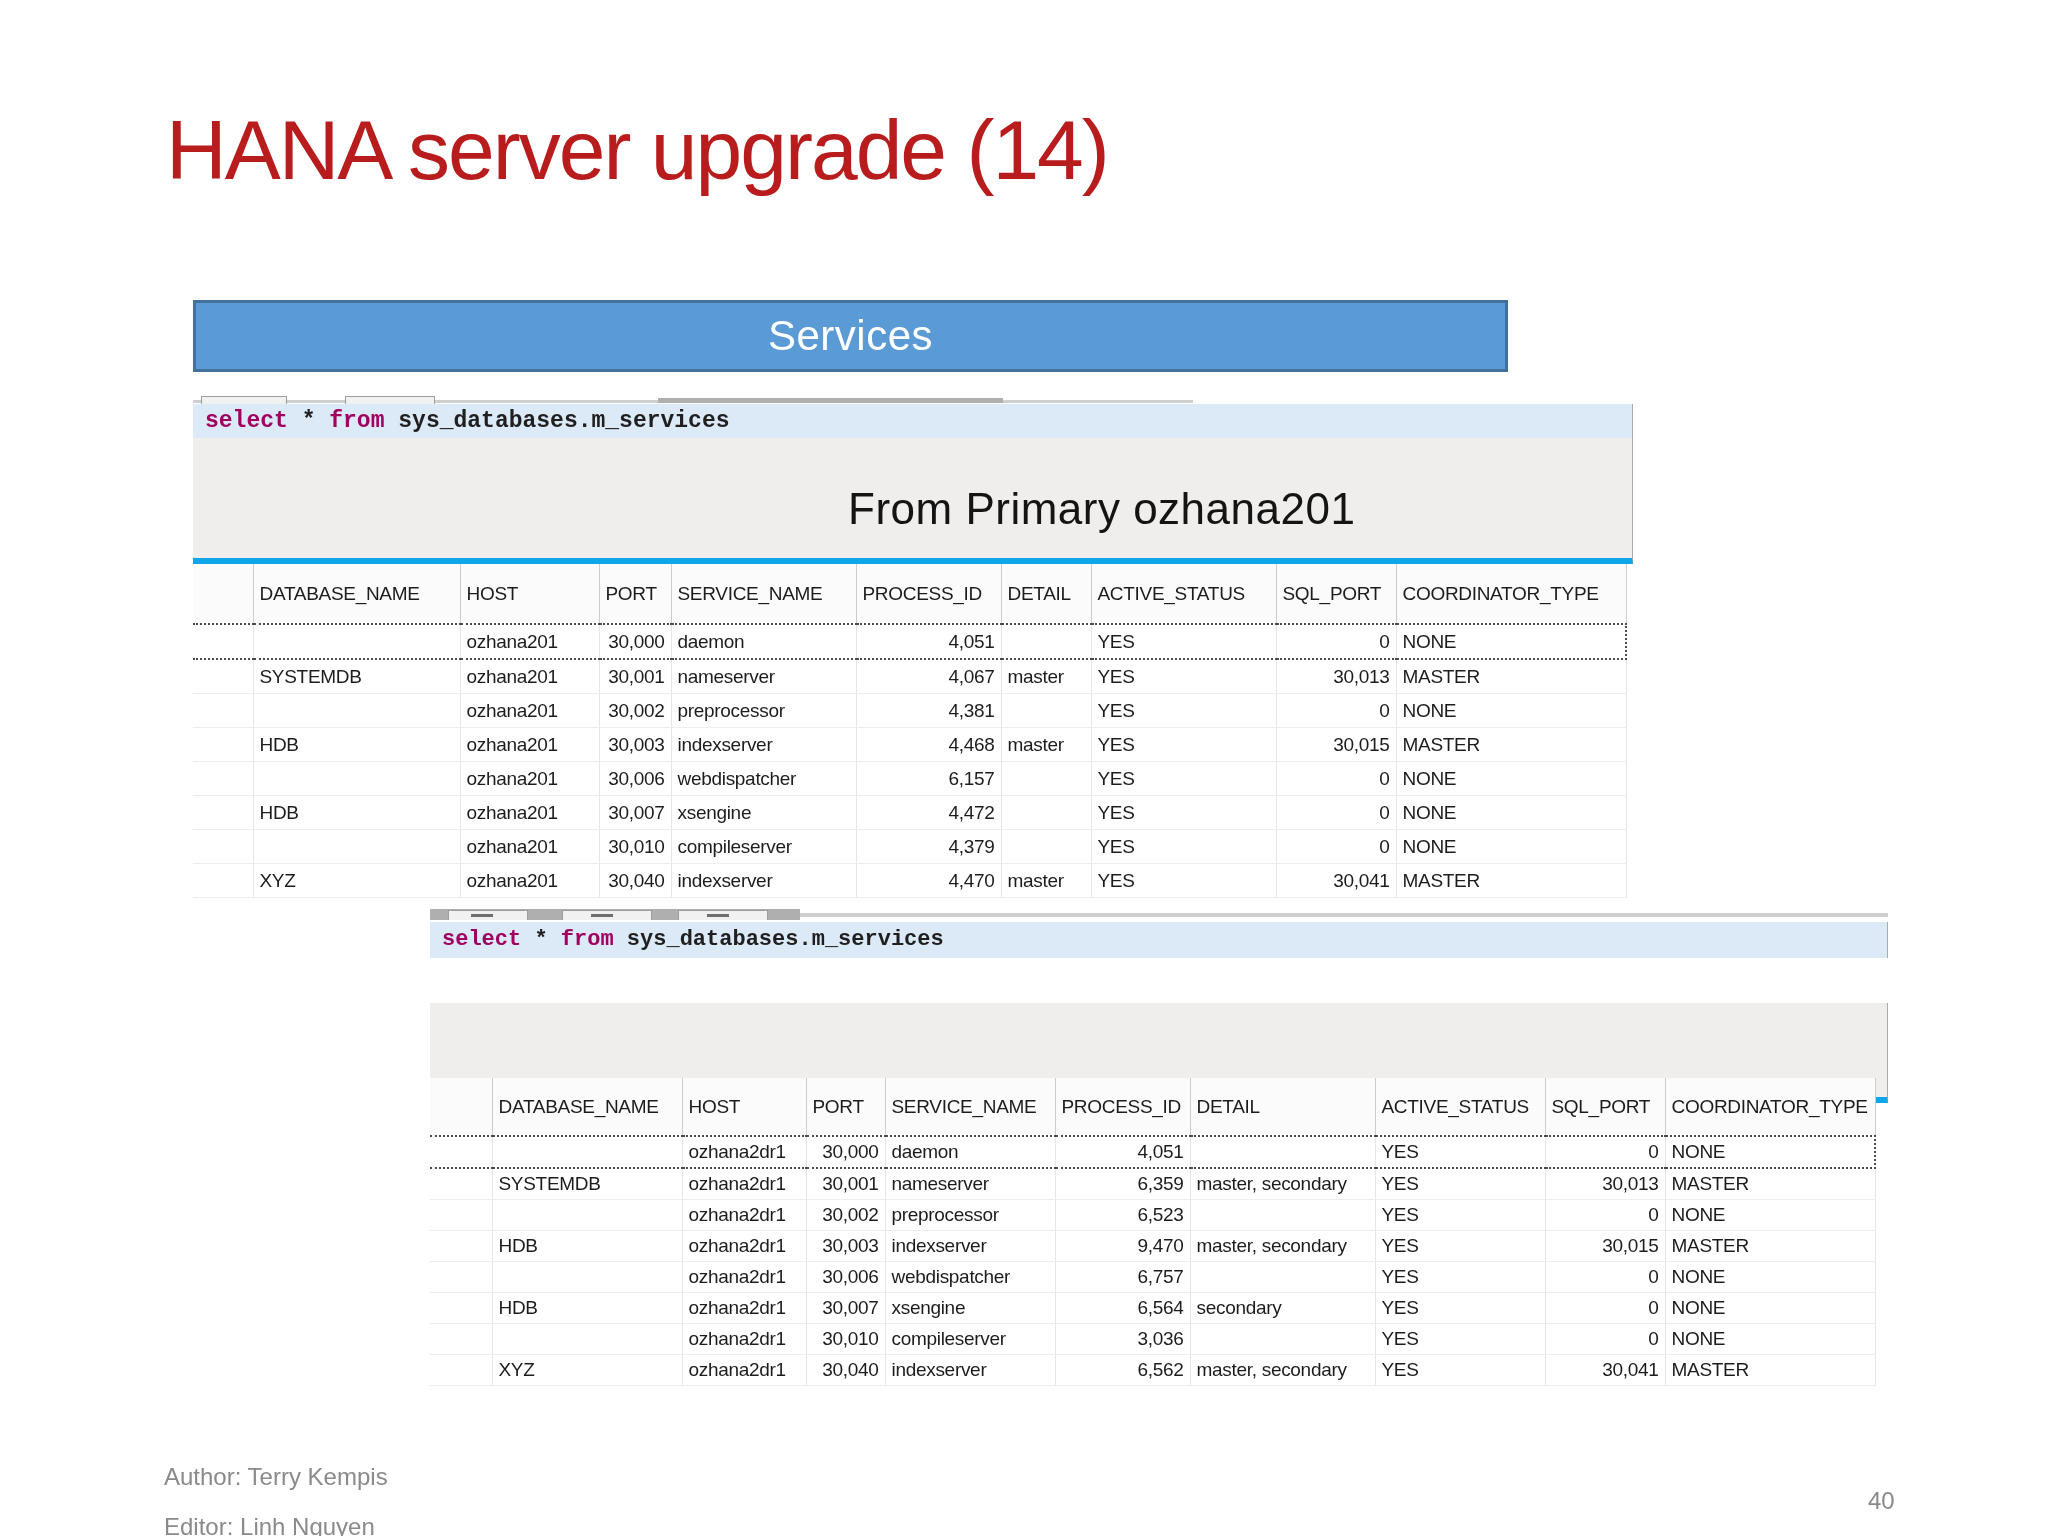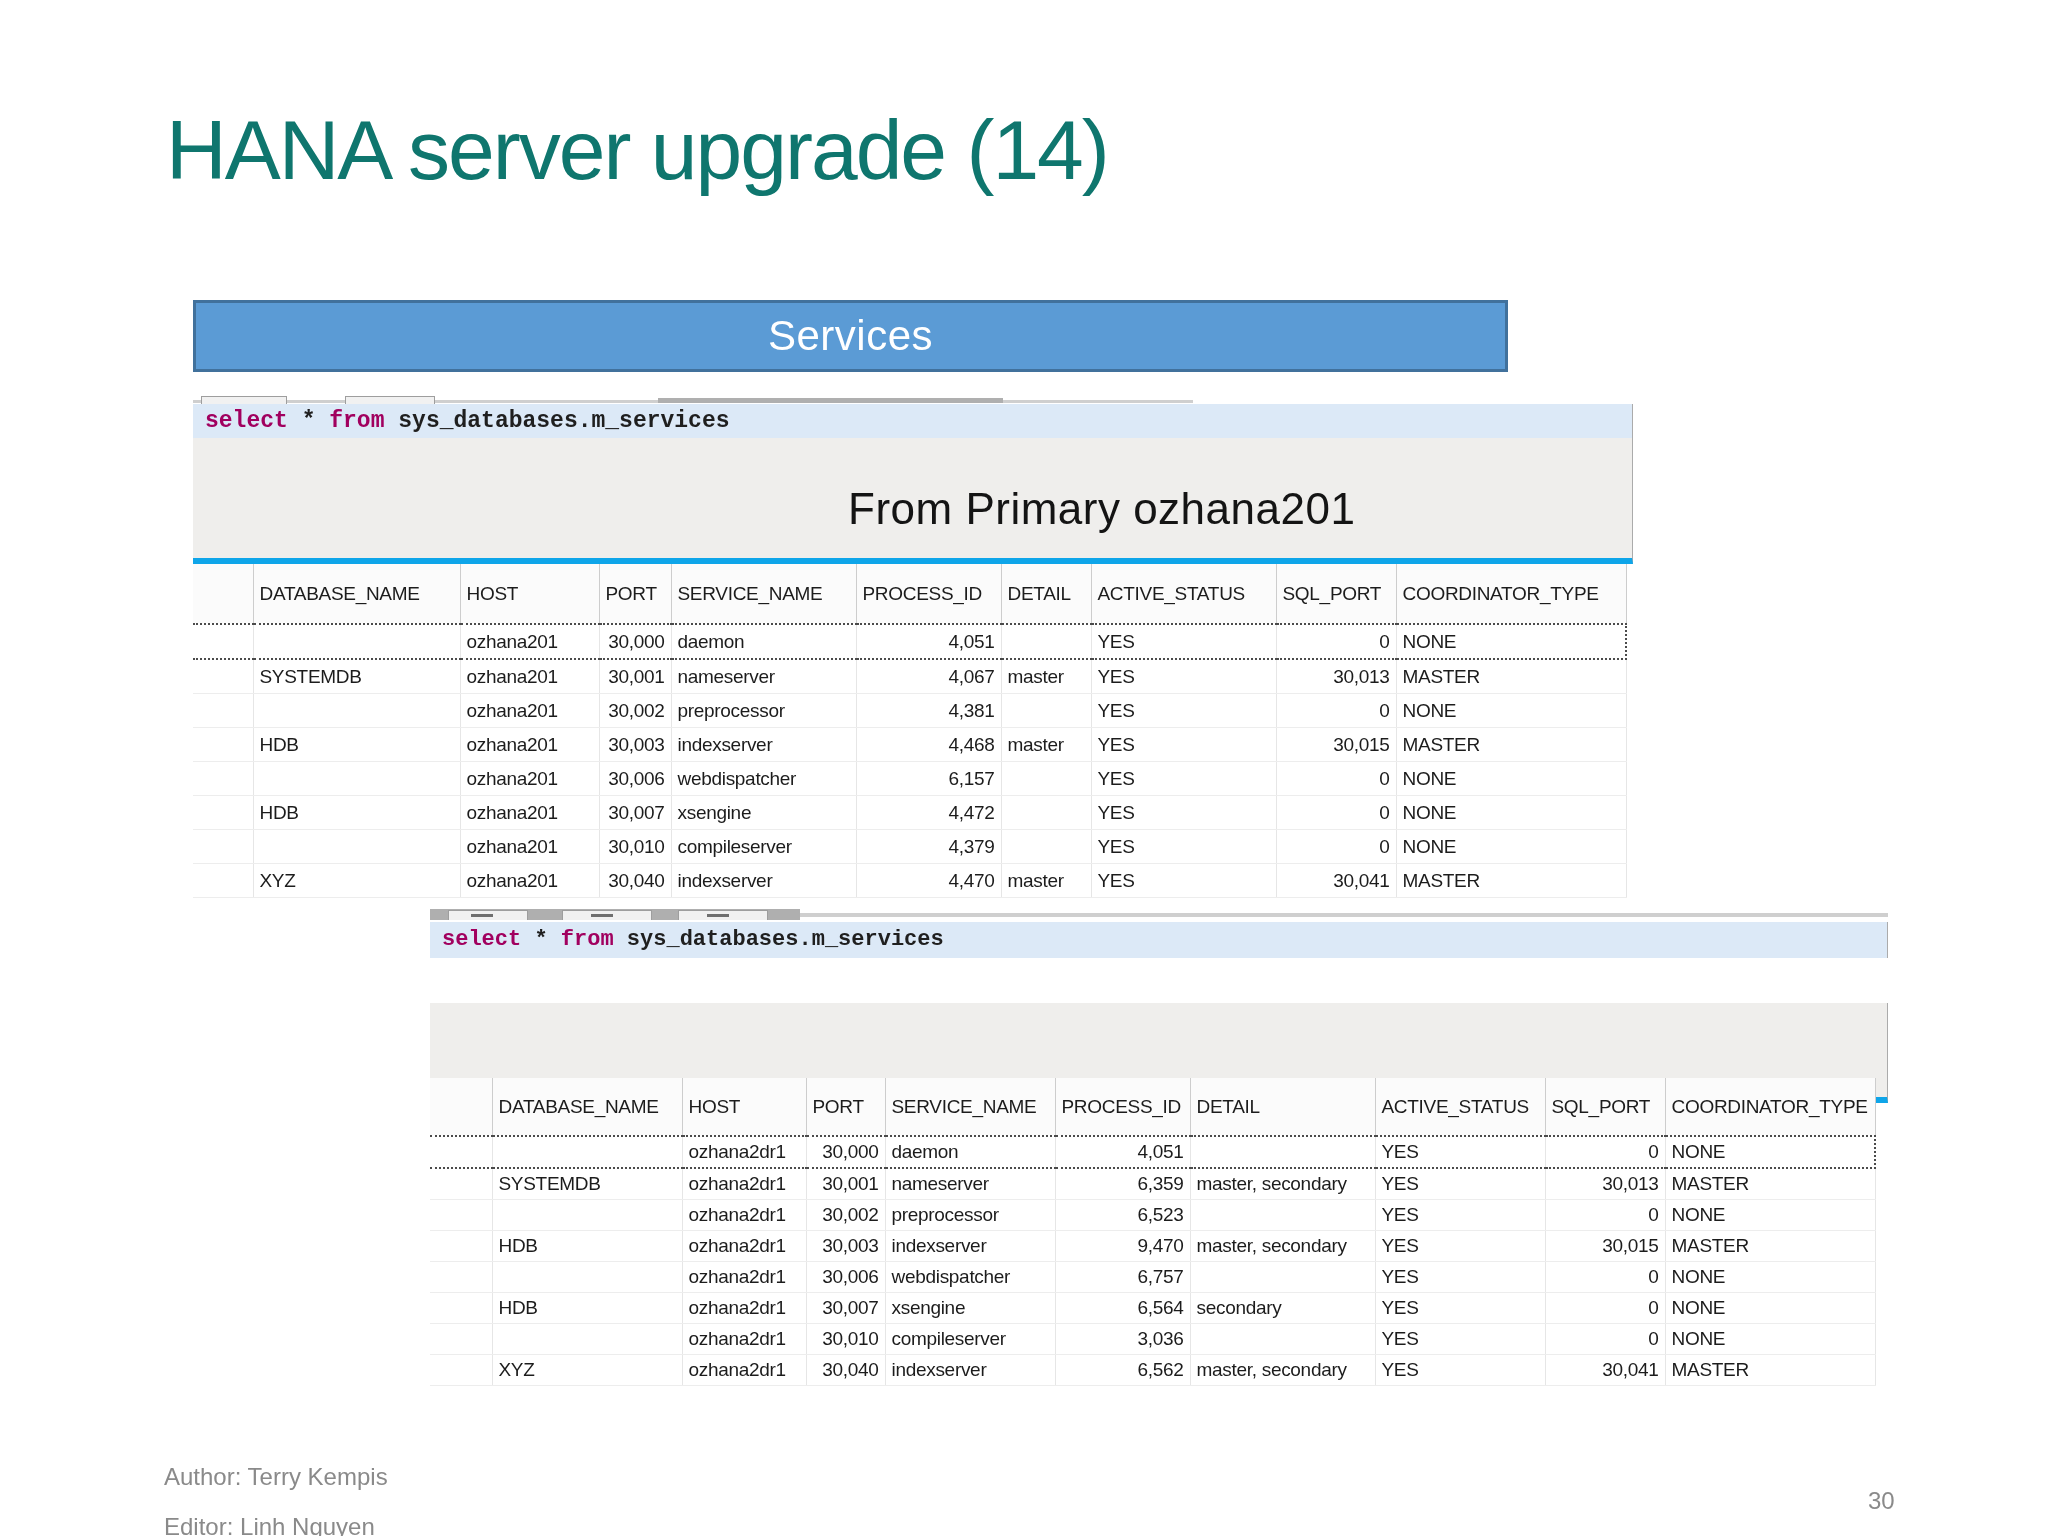--- a/index.html
+++ b/index.html
@@ -1,21 +1,21 @@
 <!DOCTYPE html>
 <html><head>
 <meta charset="utf-8">
 <style>
   html,body{margin:0;padding:0;background:#ffffff;}
   .slide{position:relative;width:2048px;height:1536px;background:#ffffff;overflow:hidden;
          font-family:"Liberation Sans","DejaVu Sans",sans-serif;}
 
   
   .slide-title{position:absolute;left:166px;top:102px;font-size:84px;letter-spacing:-2px;
-               color:#0f766e;white-space:nowrap;}
+               color:#b91c1c;white-space:nowrap;}
 
   
   .banner{position:absolute;left:193px;top:300px;width:1315px;height:72px;box-sizing:border-box;
           background:#5B9BD5;border:3px solid #41719C;display:flex;align-items:center;justify-content:center;}
   .banner-label{color:#ffffff;font-size:42px;letter-spacing:0.5px;}
 
   
   .panel{position:absolute;background:#ffffff;}
   #panel-primary{left:193px;top:396px;width:1440px;height:482px;}
   #panel-secondary{left:430px;top:908px;width:1458px;height:462px;}
@@ -364,15 +364,15 @@
           </tbody>
         </table>
       </div>
   </div>
 
   <div class="footer-author">
     <div>Author: Terry Kempis</div>
     <div>Editor: Linh Nguyen</div>
   </div>
   <div class="footer-site">ITConductor.com</div>
-  <div class="footer-page">30</div>
+  <div class="footer-page">40</div>
 
 </div>
 
 </body></html>

